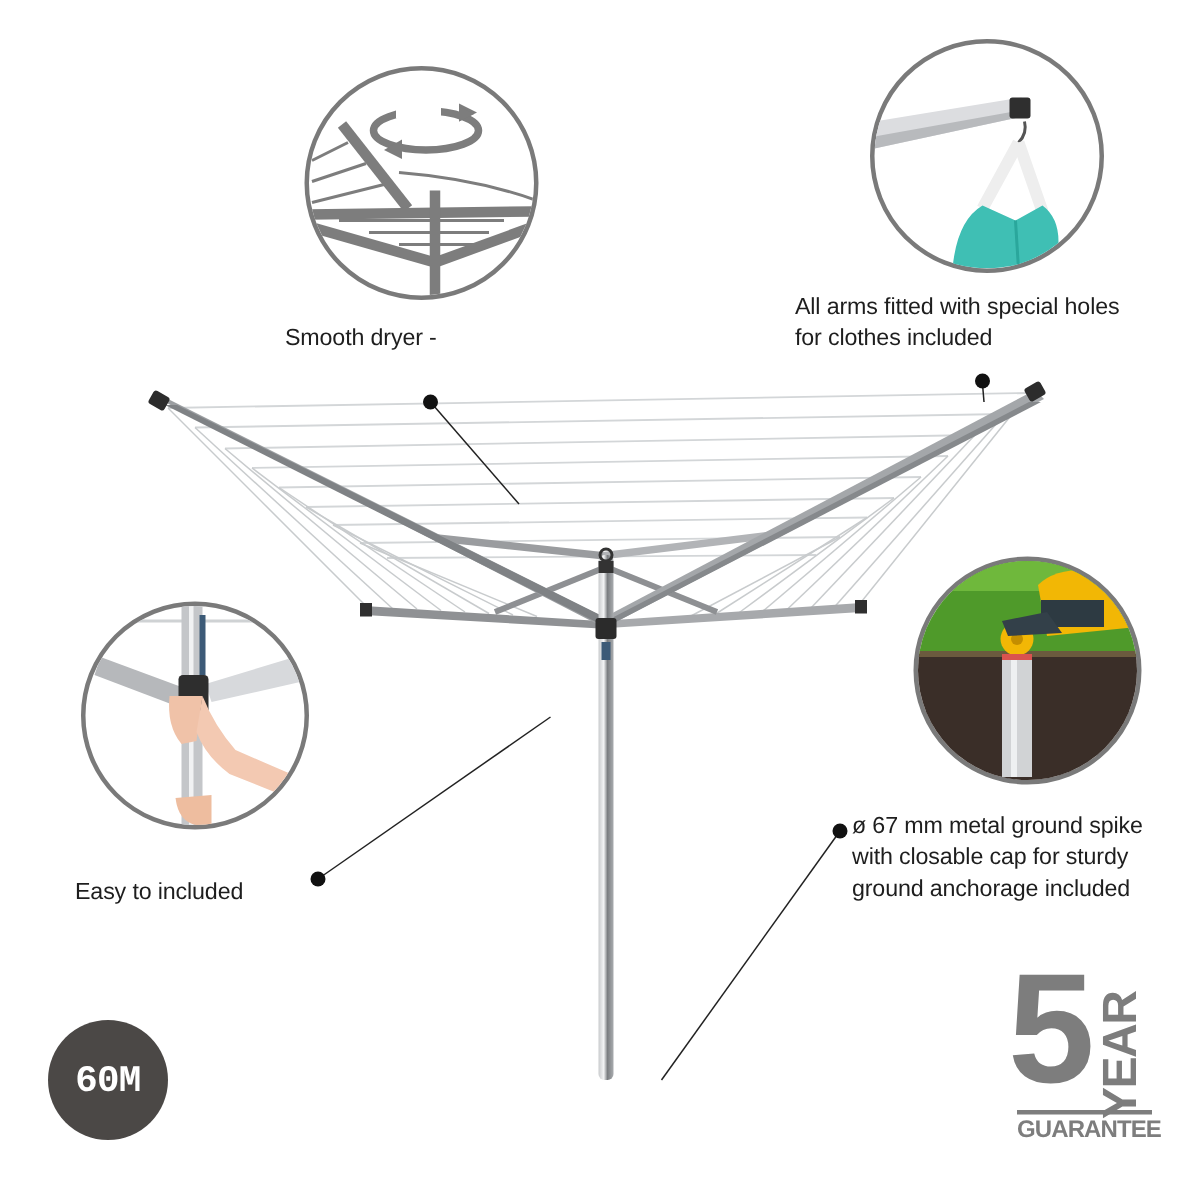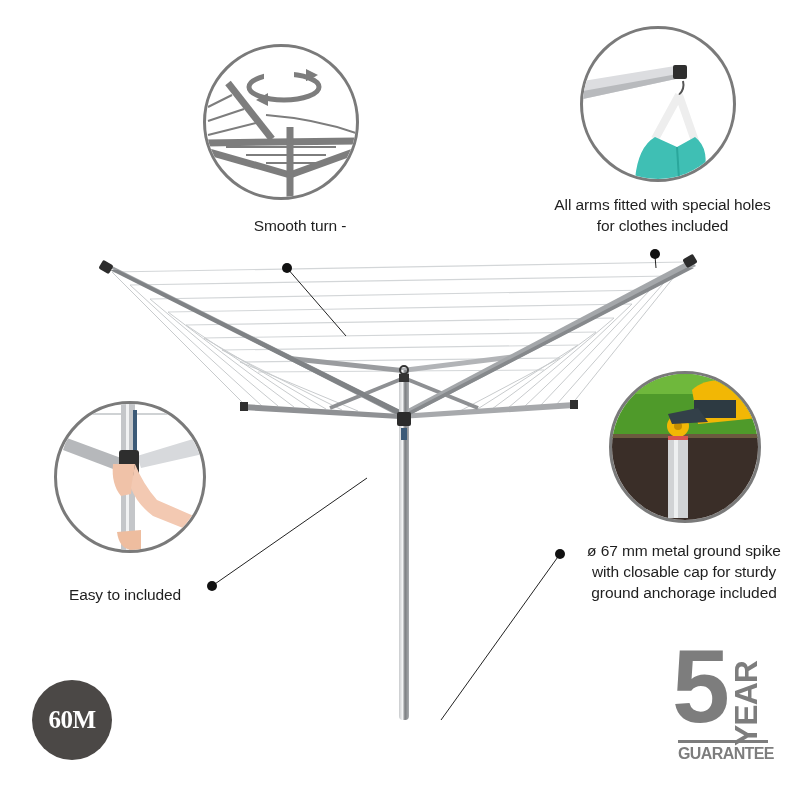--- a/index.html
+++ b/index.html
@@ -1,24 +1,24 @@
 <!DOCTYPE html>
 <html><head>
 <meta charset="utf-8">
 <style>
   html, body { margin:0; padding:0; background:#ffffff; }
   body { width:800px; height:800px; position:relative; overflow:hidden;
          font-family:"DejaVu Sans Condensed","DejaVu Sans","Liberation Sans",sans-serif; color:#222; }
   .abs { position:absolute; }
-  .caption { position:absolute; text-align:center; font-size:15.5px; line-height:21px; color:#1e1e1e;
+  .caption { position:absolute; font-size:15.5px; line-height:21px; color:#1e1e1e;
              font-family:"Liberation Sans", sans-serif; letter-spacing:-0.1px; }
   .circle { position:absolute; border-radius:50%; border:3px solid #7a7a7a; overflow:hidden; background:#fff; box-sizing:border-box; }
   .badge60 { position:absolute; left:32px; top:680px; width:80px; height:80px; border-radius:50%;
              background:#4b4846; color:#fff; display:flex; align-items:center; justify-content:center;
-             font-family:Liberation Serif, serif; font-weight:bold; font-size:25px; letter-spacing:-0.5px; }
+             font-family:Liberation Mono, monospace; font-weight:bold; font-size:25px; letter-spacing:-0.5px; }
   .guarantee { position:absolute; left:672px; top:648px; width:100px; height:118px; color:#7d7d7d;
                font-family:"Liberation Sans", sans-serif; font-weight:bold; }
   .g-five { position:absolute; left:0; top:-14px; font-size:104px; line-height:104px; }
   .g-year { position:absolute; left:50px; top:40px; font-size:32px; transform:rotate(-90deg); transform-origin:left top;
             letter-spacing:-1px; top:98px; left:56px; }
   .g-rule { position:absolute; left:6px; top:92px; width:90px; height:3px; background:#7d7d7d; }
   .g-text { position:absolute; left:6px; top:97px; font-size:16px; letter-spacing:-0.6px; }
 </style>
 </head>
 <body>
@@ -170,21 +170,21 @@
     <circle cx="66" cy="52" r="11" fill="#f2b705"></circle>
     <circle cx="66" cy="52" r="4" fill="#c48e00"></circle>
     <path d="M56 40 L86 34 L96 48 L60 50 Z" fill="#334049"></path>
     <rect x="56" y="64" width="20" height="80" fill="#d1d3d5"></rect>
     <rect x="62" y="64" width="4" height="80" fill="#eef0f1"></rect>
     <rect x="56" y="62" width="20" height="4" fill="#d9534f"></rect>
   </svg>
 </div>
 
 <div class="caption" style="left:190px;top:215px;width:220px;">
-  <div>Smooth turn -</div>
+  <div>Smooth dryer -</div>
 </div>
 
 <div class="caption" style="left:530px;top:194px;width:265px;">
   <div>All arms fitted with special holes</div>
   <div>for clothes included</div>
 </div>
 
 <div class="caption" style="left:50px;top:584px;width:150px;">
   <div>Easy to included</div>
 </div>

